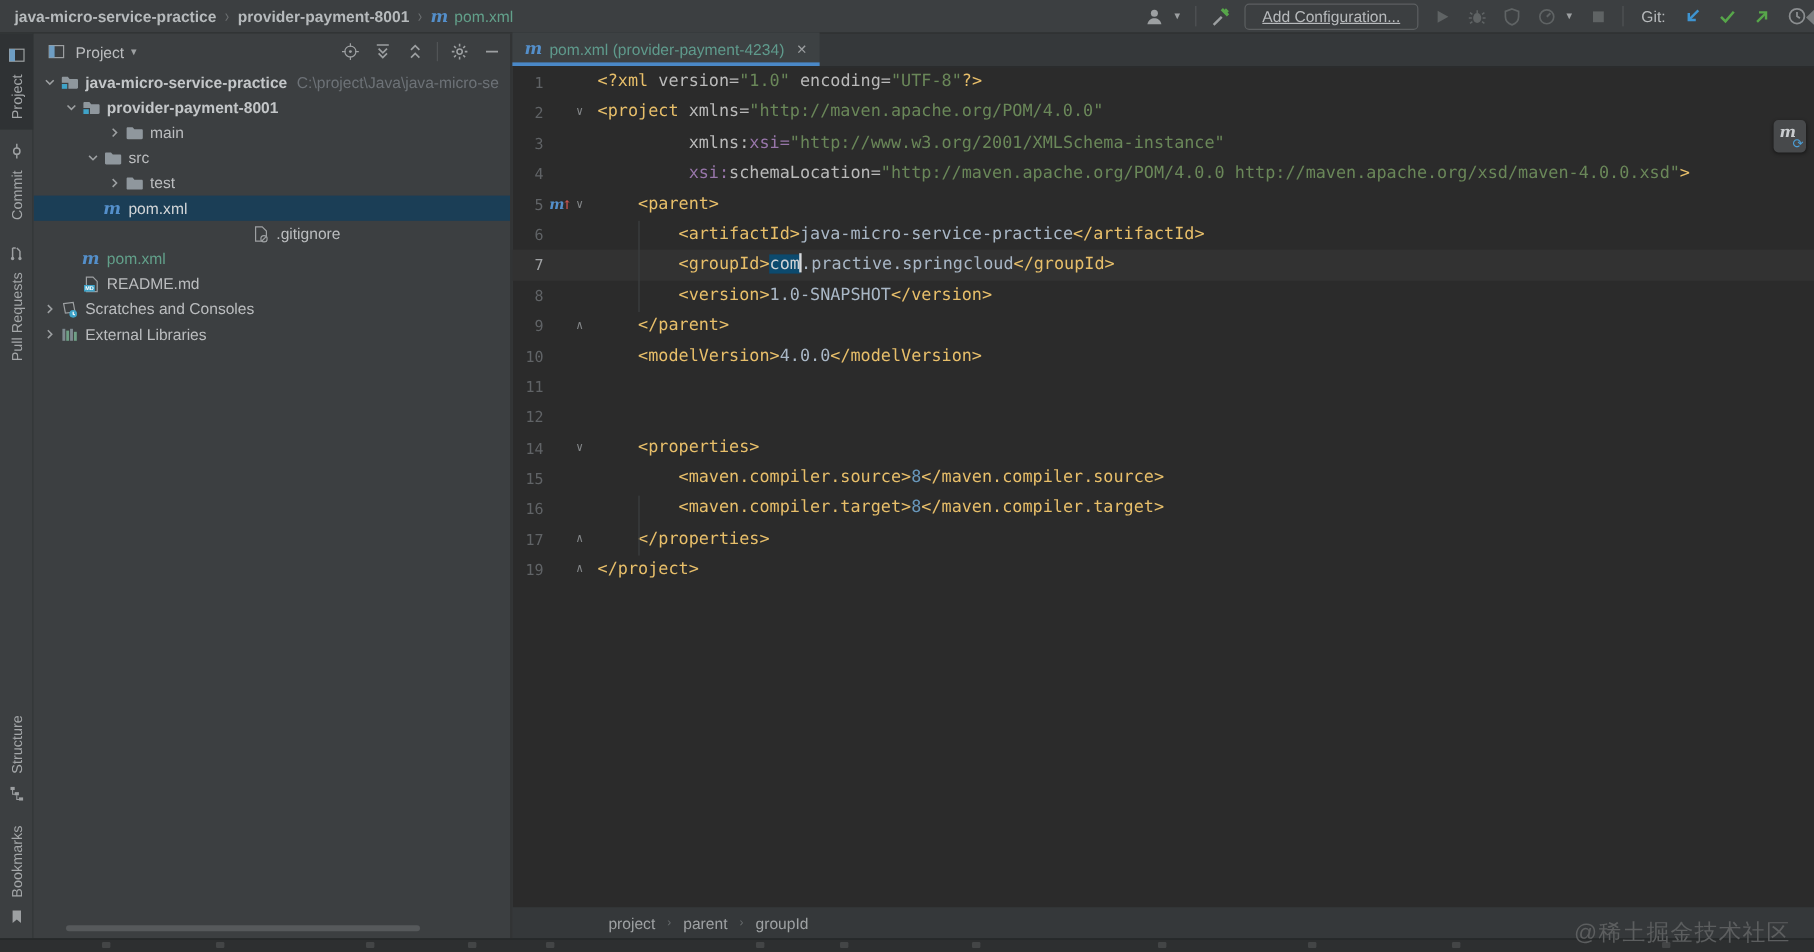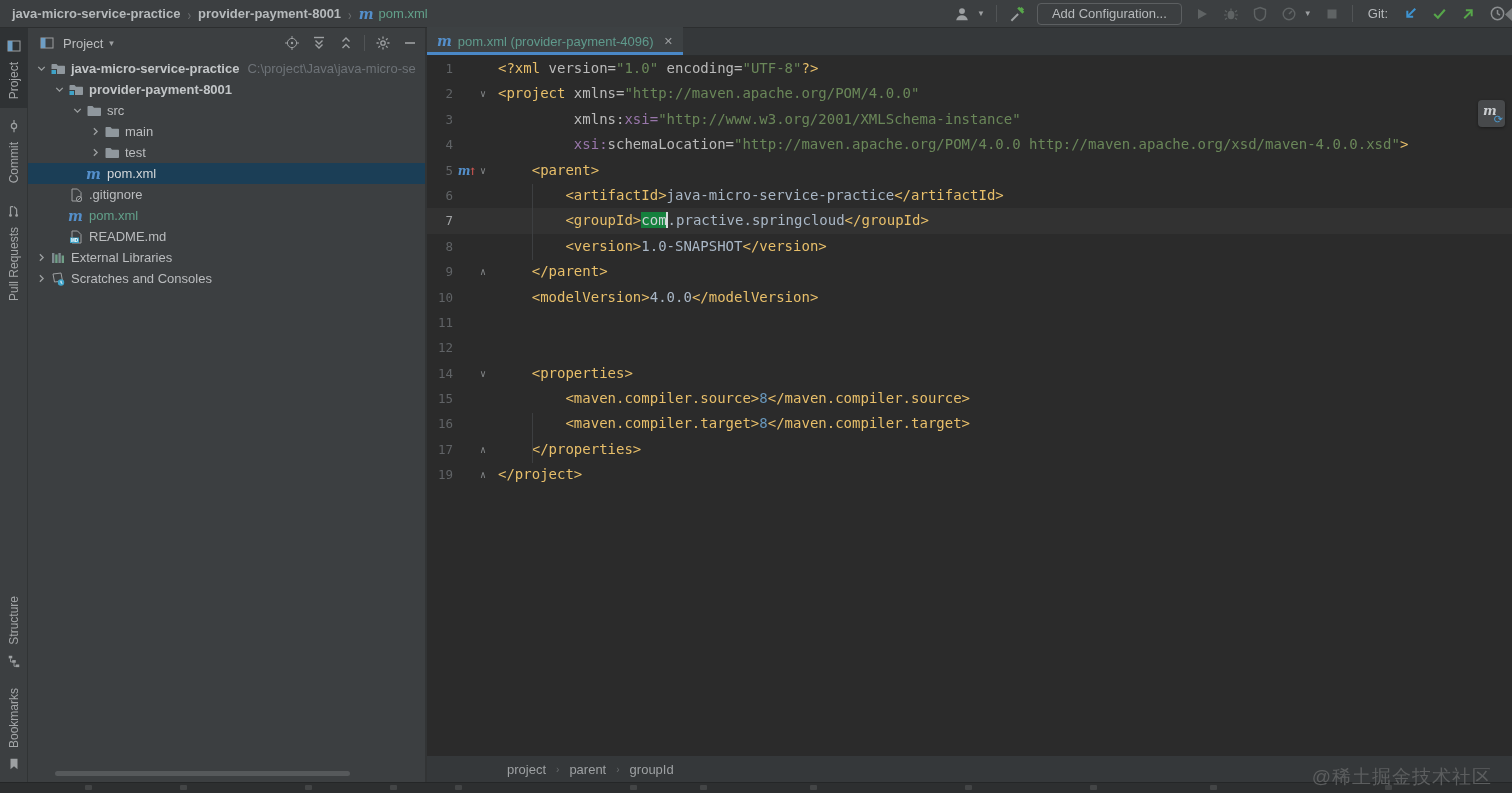--- a/index.html
+++ b/index.html
@@ -11,21 +11,21 @@
   .titlebar { height:28px; display:flex; align-items:center; background:#3c3f41;
               border-bottom:1px solid #2c2e2f; padding:0 6px 0 12px; }
   .tb-crumbs { display:flex; align-items:center; gap:7px; font-size:13px; }
   .tb-crumb { color:#b6babc; font-weight:700; }
   .tb-crumb.file { color:#62a08a; font-weight:400; display:flex; align-items:center; gap:5px; }
   .tb-sep { color:#6b6e70; font-size:11px; transform:scaleY(1.4); }
   .tb-tools { margin-left:auto; display:flex; align-items:center; gap:11px; }
   .tb-tools .sep { width:1px; height:17px; background:#515456; }
   .icon16 { width:18px; height:18px; display:inline-flex; align-items:center; justify-content:center; }
   .combo { border:1px solid #5c5f61; border-radius:4px; color:#b7babc; font-size:13px;
-           padding:2px 14px; height:22px; display:flex; align-items:center; }
+           padding:2px 14px; height:22px; display:flex; align-items:center;text-decoration:underline; }
   .git-label { font-size:13px; color:#b7babc; margin:0 2px 0 4px; }
   .dd-caret { font-size:8px; color:#9da0a2; margin-left:-5px; }
   .mvn { font-family:"DejaVu Serif", serif; font-style:italic; font-weight:bold;
          color:#548fca; font-size:14px; line-height:1; }
   .edge-cut { position:absolute; right:0; top:8px; width:7px; height:13px; background:#8a8d8f;
               clip-path:polygon(100% 0,100% 100%,0 50%); opacity:.8; }
 
   
   .main { display:flex; height:754px; }
 
@@ -74,21 +74,21 @@
   .cl.current .ln { color:#a1a3a5; }
   .cl .gslot { width:22px; text-align:center; flex:none; position:relative; }
   .cl .fslot { width:16px; text-align:center; color:#828587; font-size:10px; flex:none; }
   .cl .code { padding-left:7px; }
   .tk-tag  { color:#e8bf6a; }
   .tk-attr { color:#bababa; }
   .tk-ns   { color:#9876aa; }
   .tk-str  { color:#6a8759; }
   .tk-txt  { color:#a9b7c6; }
   .tk-num  { color:#6897bb; }
-  .tk-sel  { background:#15803d; color:#ced2d6; }
+  .tk-sel  { background:#0c4a6e; color:#ced2d6; }
   .caret-i { display:inline-block; width:2px; height:16px; background:#d7dadd;
              vertical-align:middle; margin:0 0 3px -1px; }
   .gmvn { font-family:"DejaVu Serif", serif; font-style:italic; font-weight:bold;
           color:#548fca; font-size:12px; }
   .gmvn i { font-style:normal; color:#c75450; font-size:10px; position:absolute; top:1px; margin-left:-2px; }
   .indent-guide { position:absolute; width:1px; background:#3d3f41; left:105px; }
   .float-mvn { position:absolute; right:7px; top:44px; width:27px; height:27px; background:#47494b;
                border-radius:4px; box-shadow:0 1px 3px rgba(0,0,0,.4); }
   .float-mvn .fm { position:absolute; left:5px; top:3px; font-family:"DejaVu Serif",serif;
                    font-style:italic; font-weight:bold; color:#c9cccf; font-size:13px; }
@@ -317,45 +317,45 @@
               </svg>
             </span>
             <span class="ticon">
               <svg width="16" height="16" viewBox="0 0 16 16" fill="none">
                 <path fill="#8f979d" d="M1.5 4c0-.6.4-1 1-1h4l1.5 1.8h6c.6 0 1 .4 1 1V12c0 .6-.4 1-1 1h-11.5c-.6 0-1-.4-1-1z"></path>
                 <rect x="1" y="8.5" width="5.5" height="5" fill="#3fa3c8" stroke="#3c3f41"></rect>
               </svg>
             </span>
             <span class="tlabel bold">provider-payment-8001</span>
           </div>
+          <div class="trow" style="padding-left: 60px;">
+            <span class="chev">
+              <svg width="13" height="13" viewBox="0 0 16 16" fill="none">
+                <path d="M6 4l4 4-4 4" stroke="#9da0a2" stroke-width="1.6"></path>
+              </svg>
+            </span>
+            <span class="ticon">
+              <svg width="16" height="16" viewBox="0 0 16 16" fill="none">
+                <path fill="#8f979d" d="M1.5 4c0-.6.4-1 1-1h4l1.5 1.8h6c.6 0 1 .4 1 1V12c0 .6-.4 1-1 1h-11.5c-.6 0-1-.4-1-1z"></path>
+              </svg>
+            </span>
+            <span class="tlabel">main</span>
+          </div>
           <div class="trow" style="padding-left: 42px;">
             <span class="chev">
               <svg width="13" height="13" viewBox="0 0 16 16" fill="none">
                 <path d="M4 6l4 4 4-4" stroke="#9da0a2" stroke-width="1.6"></path>
               </svg>
             </span>
             <span class="ticon">
               <svg width="16" height="16" viewBox="0 0 16 16" fill="none">
                 <path fill="#8f979d" d="M1.5 4c0-.6.4-1 1-1h4l1.5 1.8h6c.6 0 1 .4 1 1V12c0 .6-.4 1-1 1h-11.5c-.6 0-1-.4-1-1z"></path>
               </svg>
             </span>
             <span class="tlabel">src</span>
-          </div>
-          <div class="trow" style="padding-left: 60px;">
-            <span class="chev">
-              <svg width="13" height="13" viewBox="0 0 16 16" fill="none">
-                <path d="M6 4l4 4-4 4" stroke="#9da0a2" stroke-width="1.6"></path>
-              </svg>
-            </span>
-            <span class="ticon">
-              <svg width="16" height="16" viewBox="0 0 16 16" fill="none">
-                <path fill="#8f979d" d="M1.5 4c0-.6.4-1 1-1h4l1.5 1.8h6c.6 0 1 .4 1 1V12c0 .6-.4 1-1 1h-11.5c-.6 0-1-.4-1-1z"></path>
-              </svg>
-            </span>
-            <span class="tlabel">main</span>
           </div>
           <div class="trow" style="padding-left: 60px;">
             <span class="chev">
               <svg width="13" height="13" viewBox="0 0 16 16" fill="none">
                 <path d="M6 4l4 4-4 4" stroke="#9da0a2" stroke-width="1.6"></path>
               </svg>
             </span>
             <span class="ticon">
               <svg width="16" height="16" viewBox="0 0 16 16" fill="none">
                 <path fill="#8f979d" d="M1.5 4c0-.6.4-1 1-1h4l1.5 1.8h6c.6 0 1 .4 1 1V12c0 .6-.4 1-1 1h-11.5c-.6 0-1-.4-1-1z"></path>
@@ -363,21 +363,21 @@
             </span>
             <span class="tlabel">test</span>
           </div>
           <div class="trow selected" style="padding-left: 42px;">
             <span class="chev"></span>
             <span class="ticon">
               <span class="mvn">m</span>
             </span>
             <span class="tlabel">pom.xml</span>
           </div>
-          <div class="trow" style="padding-left: 24px;">
+          <div class="trow" style="padding-left: 24px; justify-content: center;">
             <span class="chev"></span>
             <span class="ticon">
               <svg width="16" height="16" viewBox="0 0 16 16" fill="none">
                 <path d="M4 2h5.5L13 5.5V14H4z" stroke="#9da0a2"></path>
                 <circle cx="11" cy="12" r="2.6" stroke="#9da0a2" fill="#3c3f41"></circle>
                 <path d="M9.2 13.8l3.6-3.6" stroke="#9da0a2"></path>
               </svg>
             </span>
             <span class="tlabel">.gitignore</span>
           </div>
@@ -391,61 +391,61 @@
           <div class="trow" style="padding-left: 24px; text-align: center;">
             <span class="chev"></span>
             <span class="ticon">
               <svg width="16" height="16" viewBox="0 0 16 16" fill="none">
                 <path d="M4 2h5.5L13 5.5V14H4z" stroke="#9da0a2"></path>
                 <rect x="2" y="8.5" width="9" height="5.5" fill="#3fa3c8"></rect>
                 <text x="3" y="13" font-size="4.6" fill="#fff" font-family="sans-serif" font-weight="bold">MD</text>
               </svg>
             </span>
             <span class="tlabel">README.md</span>
+          </div>
+          <div class="trow" style="padding-left: 6px;">
+            <span class="chev">
+              <svg width="13" height="13" viewBox="0 0 16 16" fill="none">
+                <path d="M6 4l4 4-4 4" stroke="#9da0a2" stroke-width="1.6"></path>
+              </svg>
+            </span>
+            <span class="ticon">
+              <svg width="16" height="16" viewBox="0 0 16 16" fill="none">
+                <path d="M3 3l8-1 1.5 8-8 1z" stroke="#9da0a2"></path>
+                <circle cx="11" cy="11.5" r="3.2" fill="#3fa3c8"></circle>
+                <path d="M11 9.8v1.9l1.3.8" stroke="#fff" stroke-width="1"></path>
+              </svg>
+            </span>
+            <span class="tlabel">Scratches and Consoles</span>
           </div>
           <div class="trow" style="padding-left: 6px;">
             <span class="chev">
               <svg width="13" height="13" viewBox="0 0 16 16" fill="none">
                 <path d="M6 4l4 4-4 4" stroke="#9da0a2" stroke-width="1.6"></path>
               </svg>
             </span>
             <span class="ticon">
               <svg width="16" height="16" viewBox="0 0 16 16" fill="none">
                 <rect x="2" y="3" width="2.4" height="10" fill="#7e8a90"></rect>
                 <rect x="5.2" y="4.5" width="2.4" height="8.5" fill="#6f9f86"></rect>
                 <rect x="8.4" y="3" width="2.4" height="10" fill="#7e8a90"></rect>
                 <rect x="11.6" y="5.5" width="2.4" height="7.5" fill="#6f9f86"></rect>
               </svg>
             </span>
             <span class="tlabel">External Libraries</span>
           </div>
-          <div class="trow" style="padding-left: 6px;">
-            <span class="chev">
-              <svg width="13" height="13" viewBox="0 0 16 16" fill="none">
-                <path d="M6 4l4 4-4 4" stroke="#9da0a2" stroke-width="1.6"></path>
-              </svg>
-            </span>
-            <span class="ticon">
-              <svg width="16" height="16" viewBox="0 0 16 16" fill="none">
-                <path d="M3 3l8-1 1.5 8-8 1z" stroke="#9da0a2"></path>
-                <circle cx="11" cy="11.5" r="3.2" fill="#3fa3c8"></circle>
-                <path d="M11 9.8v1.9l1.3.8" stroke="#fff" stroke-width="1"></path>
-              </svg>
-            </span>
-            <span class="tlabel">Scratches and Consoles</span>
-          </div>
         </div>
       <div class="hscroll"></div>
     </div>
 
     <div class="editor">
       <div class="tabbar">
         <div class="tab">
           <span class="mvn">m</span>
-          <span>pom.xml (provider-payment-4096)</span>
+          <span>pom.xml (provider-payment-4234)</span>
           <span class="close">✕</span>
         </div>
       </div>
 
       <div class="codewrap" id="codewrap">
         <div class="float-mvn">
           <span class="fm">m</span>
           <span class="fr">⟳</span>
         </div>
       <div class="cl"><span class="ln">1</span><span class="gslot"></span><span class="fslot"></span><span class="code"><span class="tk-tag">&lt;?xml </span><span class="tk-attr">version=</span><span class="tk-str">"1.0"</span><span class="tk-attr"> encoding=</span><span class="tk-str">"UTF-8"</span><span class="tk-tag">?&gt;</span></span></div>

